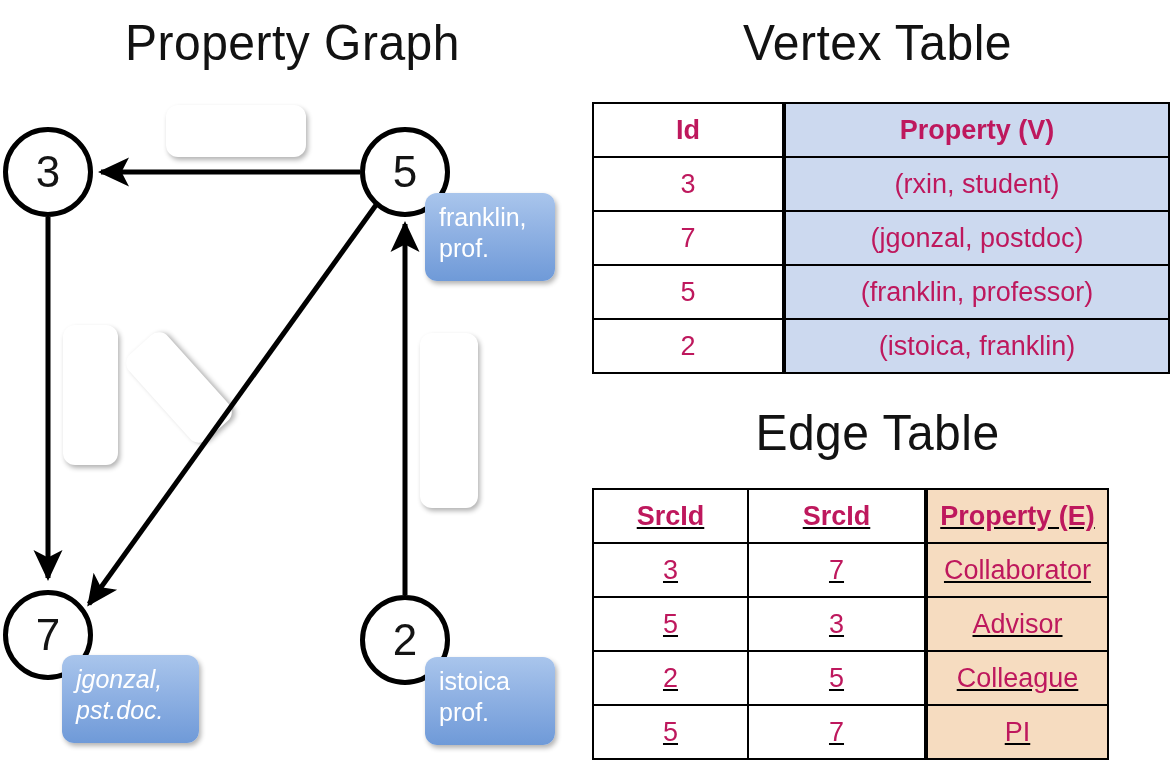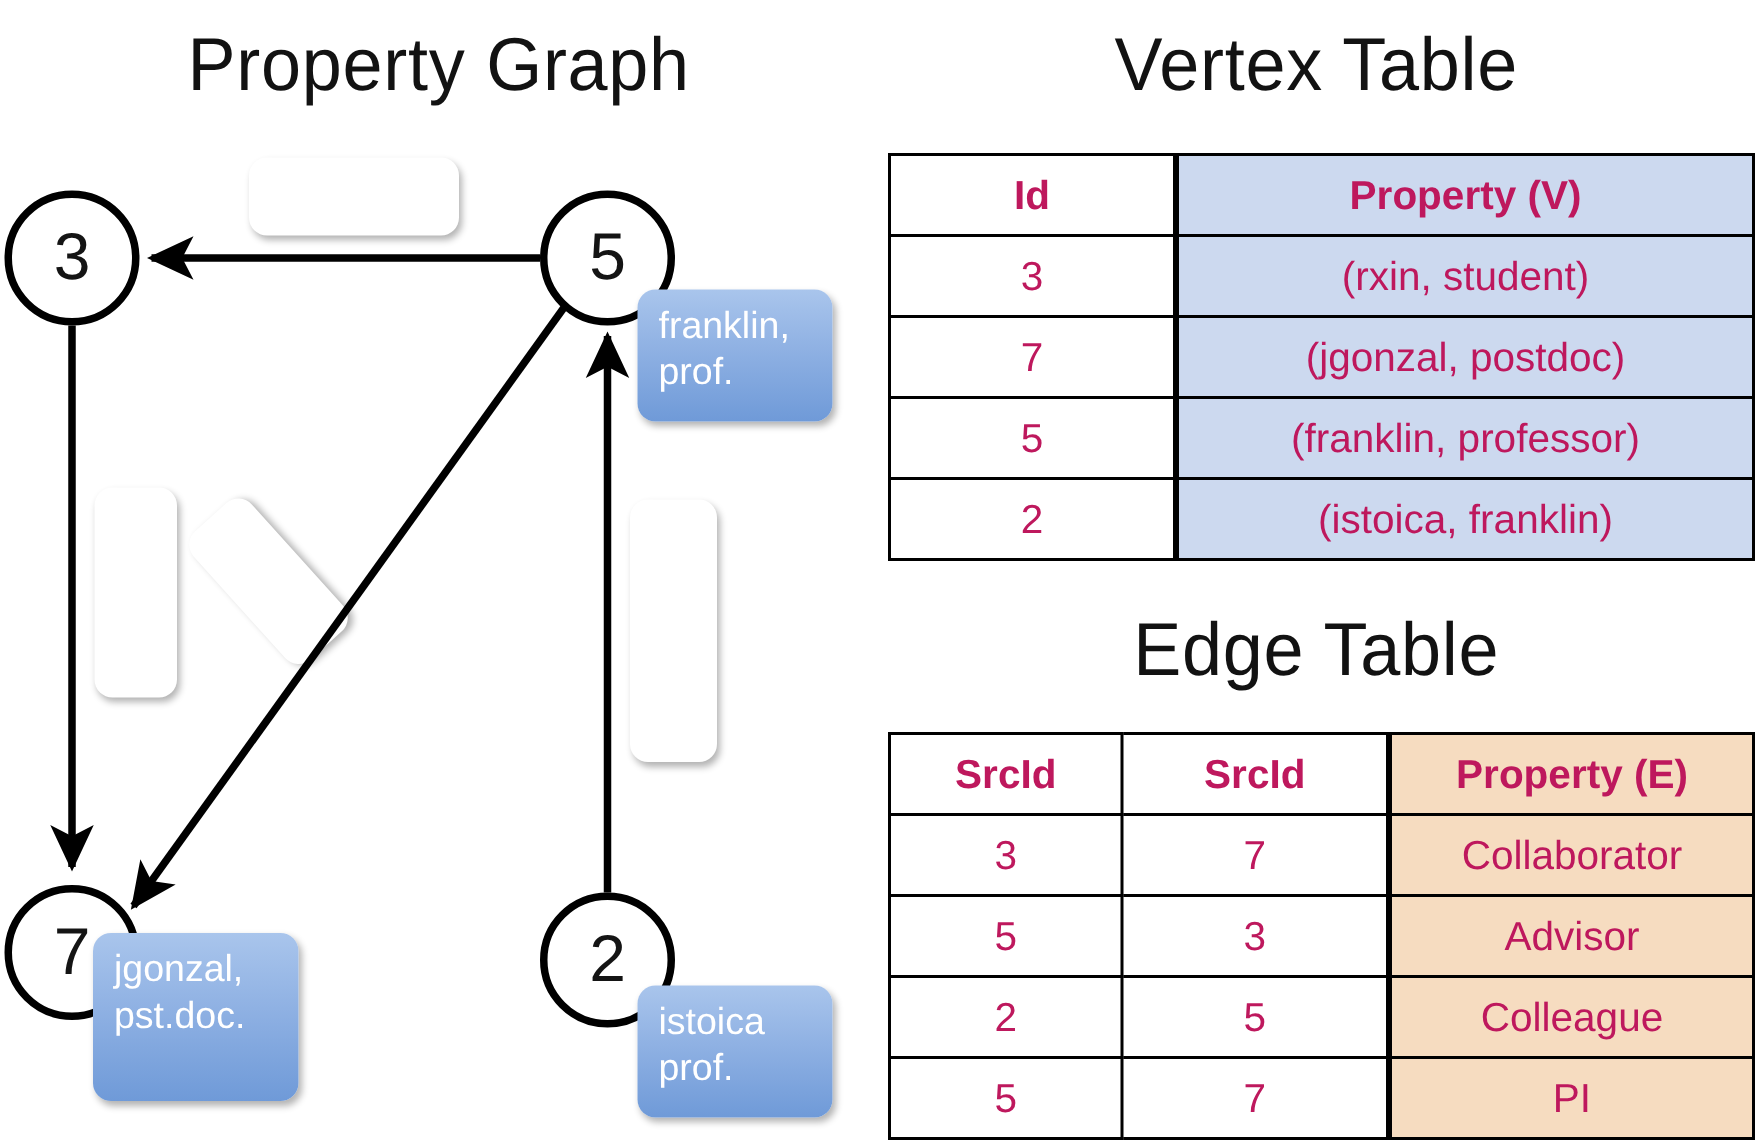--- a/index.html
+++ b/index.html
@@ -119,21 +119,21 @@
   }
   .data-table td { font-size: 27px; }
 
   #vertex-table { left: 592px; top: 102px; width: 578px; }
   #vertex-table th.col-id, #vertex-table td.col-id { width: 188px; height: 52px; }
   #vertex-table th.col-prop, #vertex-table td.col-prop {
     background: #ccd9ef;
     border-left-width: 4px;
   }
 
-  #edge-table { left: 592px; top: 488px; width: 578px; }
+  #edge-table { left: 592px; top: 488px; width: 517px; text-decoration: underline; }
   #edge-table th.col-src, #edge-table td.col-src { width: 153px; height: 52px; }
   #edge-table th.col-dst, #edge-table td.col-dst { width: 175px; }
   #edge-table th.col-prop, #edge-table td.col-prop {
     background: #f6dcc0;
     border-left-width: 4px;
   }
 </style>
 </head>
 <body>
 
@@ -174,21 +174,21 @@
   </div>
 
   <div class="node-circle" style="left:360px; top:595px;">
     <div class="node-label">2</div>
   </div>
 
 
   <div class="prop-box" style="left:425px; top:193px; width:130px; height:88px;">franklin,
 prof.</div>
 
-  <div class="prop-box" style="left:62px;  top:622px; width:137px; height:112px;">jgonzal,
+  <div class="prop-box" style="left:62px;  top:655px; width:137px; height:88px;font-style:italic;">jgonzal,
 pst.doc.</div>
 
   <div class="prop-box" style="left:425px; top:657px; width:130px; height:88px;">istoica
 prof.</div>
 
   <div class="edge-box" style="left:166px; top:105px; width:140px; height:52px;">
     <span>Advisor</span>
   </div>
 
   <div class="edge-box" style="left:63px; top:325px; width:55px; height:140px;">

